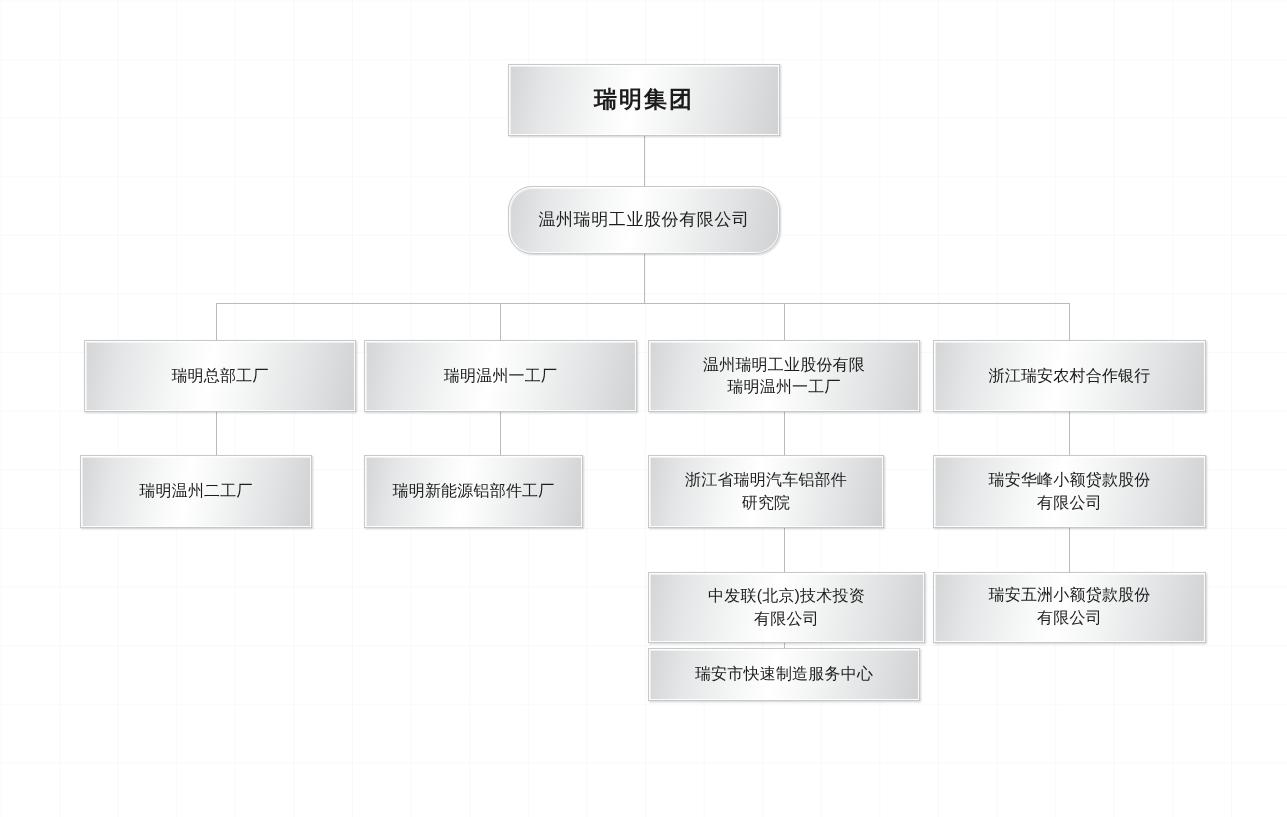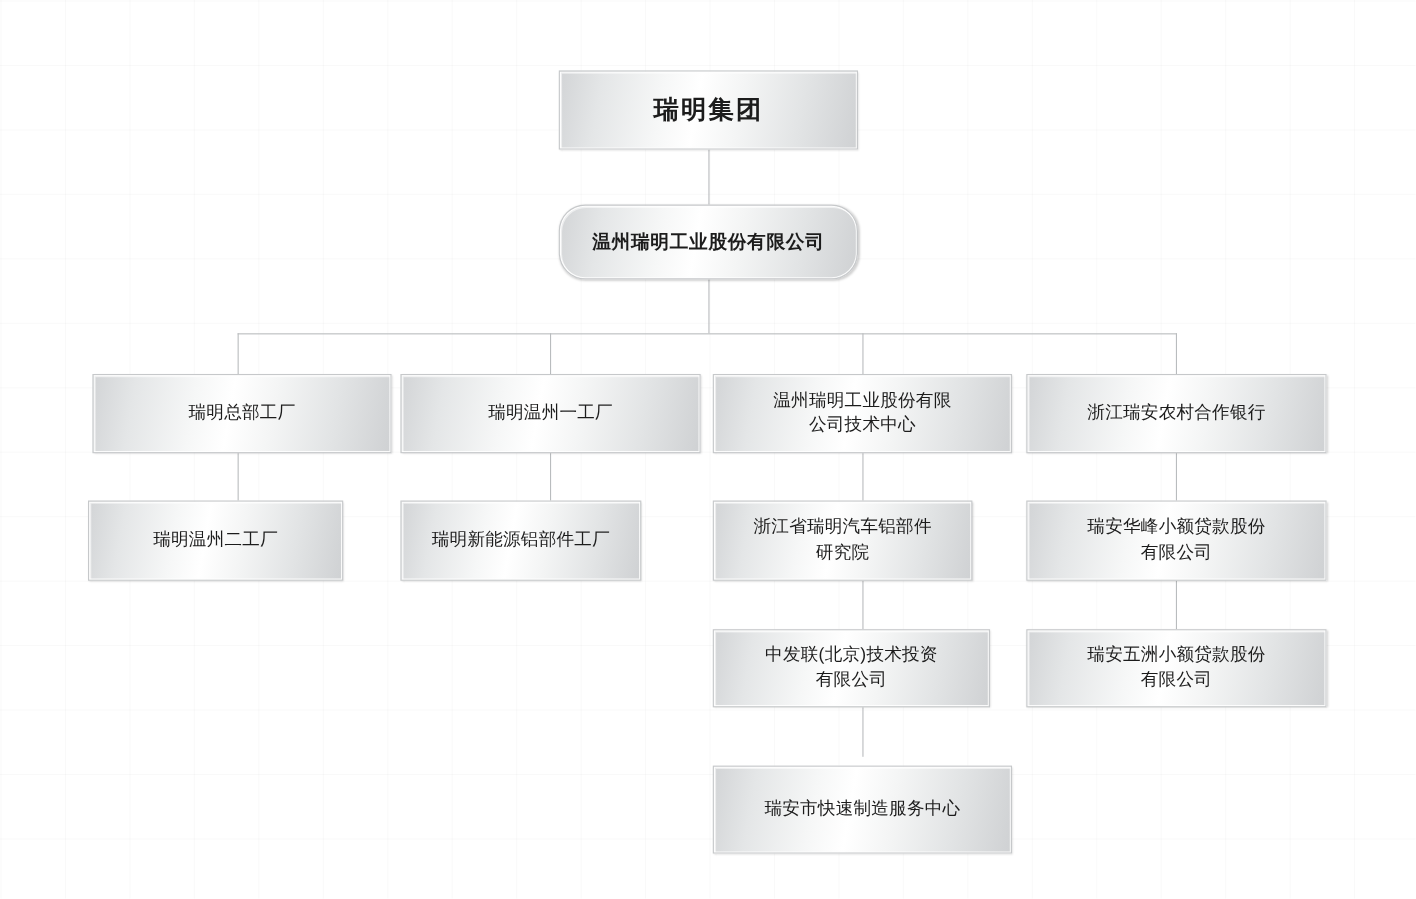--- a/index.html
+++ b/index.html
@@ -64,21 +64,21 @@
     width: 100%;
     white-space: pre-line;
   }
   .node.root {
     font-size: 23px;
     font-weight: bold;
     letter-spacing: 2px;
   }
   .node.level1 {
     font-size: 17px;
-    font-weight: bold;
+    font-weight: normal;
     letter-spacing: 0.6px;
     border-radius: 24px;
   }
 </style>
 </head>
 <body>
 
 <div id="canvas">
 
   <div class="conn v" style="left:644px; top:136px; height:50px;"></div>
@@ -122,34 +122,34 @@
   <div class="node" style="left:364px; top:340px; width:273px; height:72px;">
     <span class="label">瑞明温州一工厂</span>
   </div>
 
   <div class="node" style="left:364px; top:455px; width:219px; height:73px;">
     <span class="label">瑞明新能源铝部件工厂</span>
   </div>
 
   <div class="node" style="left:648px; top:340px; width:272px; height:72px;">
     <span class="label">温州瑞明工业股份有限
-公司技术中心</span>
+瑞明温州一工厂</span>
   </div>
 
   <div class="node" style="left:648px; top:455px; width:236px; height:73px;">
     <span class="label">浙江省瑞明汽车铝部件
 研究院</span>
   </div>
 
-  <div class="node" style="left:648px; top:572px; width:252px; height:71px;">
+  <div class="node" style="left:648px; top:572px; width:277px; height:71px;">
     <span class="label">中发联(北京)技术投资
 有限公司</span>
   </div>
 
-  <div class="node" style="left:648px; top:696px; width:272px; height:80px;">
+  <div class="node" style="left:648px; top:648px; width:272px; height:53px;">
     <span class="label">瑞安市快速制造服务中心</span>
   </div>
 
   <div class="node" style="left:933px; top:340px; width:273px; height:72px;">
     <span class="label">浙江瑞安农村合作银行</span>
   </div>
 
   <div class="node" style="left:933px; top:455px; width:273px; height:73px;">
     <span class="label">瑞安华峰小额贷款股份
 有限公司</span>

